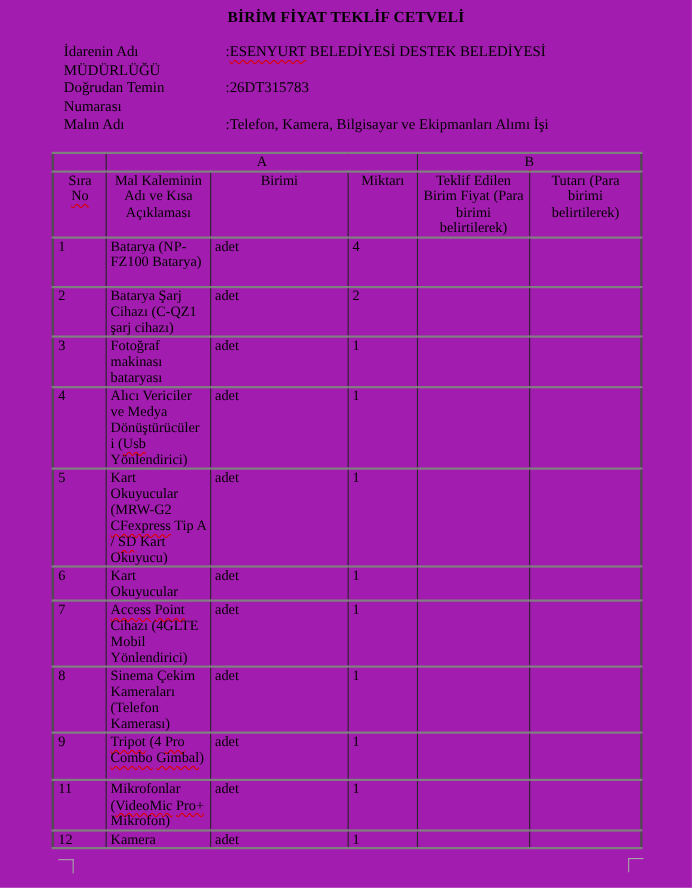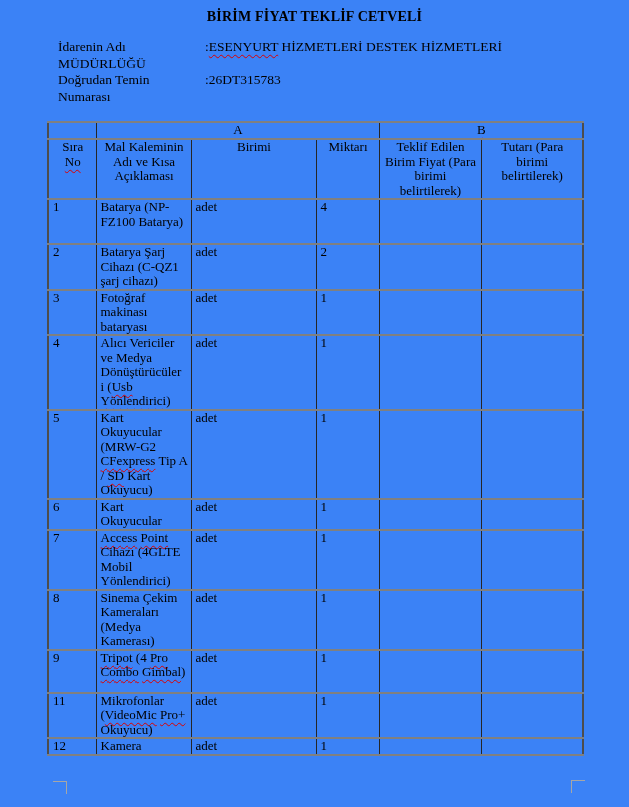--- a/index.html
+++ b/index.html
@@ -1,21 +1,21 @@
 <!DOCTYPE html>
 <html><head>
 <meta charset="utf-8">
 <style>
   html,body{margin:0;padding:0;}
   body{
     width:629px;height:807px;background:#ffffff;color:#000;
     font-family:"Liberation Serif","DejaVu Serif",serif;
     -webkit-font-smoothing:antialiased;
   }
-  .page{position:relative;width:629px;height:807px;background:#3b82f6;overflow:hidden;}
+  .page{position:relative;width:629px;height:807px;background:#a21caf;overflow:hidden;}
   .title{
     padding-top:9px;text-align:center;font-weight:bold;font-size:14px;
     letter-spacing:.2px;
   }
   .info{margin:14px 0 0 58px;font-size:13.5px;line-height:16.5px;width:525px;}
   .info .ilabel{display:inline-block;width:147px;vertical-align:top;}
   table.offer{
     border-collapse:collapse;table-layout:fixed;width:535px;
     margin:16px 0 0 47px;font-size:13px;border:2px solid #4d4d4d;
   }
@@ -41,23 +41,24 @@
   .crop-right{left:571px;top:780px;border-top:1px solid #a6a6a6;border-left:1px solid #a6a6a6;}
 </style>
 </head>
 <body>
 
 <div class="page">
 
   <div class="title">BİRİM FİYAT TEKLİF CETVELİ</div>
 
   <div class="info" id="info">
-      <div><span class="ilabel">İdarenin Adı</span><span><span>:</span><span class="sp" style="text-decoration-color: rgb(221, 0, 0);">ESENYURT</span><span> HİZMETLERİ DESTEK HİZMETLERİ</span></span></div>
+      <div><span class="ilabel">İdarenin Adı</span><span><span>:</span><span class="sp" style="text-decoration-color: rgb(221, 0, 0);">ESENYURT</span><span> BELEDİYESİ DESTEK BELEDİYESİ</span></span></div>
       <div><span>MÜDÜRLÜĞÜ</span></div>
       <div><span class="ilabel">Doğrudan Temin Numarası</span><span><span>:26DT315783</span></span></div>
+      <div><span class="ilabel">Malın Adı</span><span><span>:Telefon, Kamera, Bilgisayar ve Ekipmanları Alımı İşi</span></span></div>
     </div>
 
   <table class="offer">
     <colgroup>
       <col style="width:48px">
         <col style="width:95px">
         <col style="width:125px">
       <col style="width:63px">
         <col style="width:102px">
         <col style="width:102px">
@@ -129,37 +130,37 @@
         <tr style="height: 59px;">
           <td>7</td>
           <td><span class="sp" style="text-decoration-color: rgb(221, 0, 0);">Access</span><span> </span><span class="sp" style="text-decoration-color: rgb(221, 0, 0);">Point</span><span> Cihazı (4GLTE Mobil Yönlendirici)</span></td>
           <td>adet</td>
           <td>1</td>
           <td></td>
           <td></td>
         </tr>
         <tr style="height: 58px;">
           <td>8</td>
-          <td><span>Sinema Çekim Kameraları (Medya Kamerası)</span></td>
+          <td><span>Sinema Çekim Kameraları (Telefon Kamerası)</span></td>
           <td>adet</td>
           <td>1</td>
           <td></td>
           <td></td>
         </tr>
         <tr style="height: 43px;">
           <td>9</td>
           <td><span class="sp" style="text-decoration-color: rgb(221, 0, 0);">Tripot</span><span> (4 </span><span class="sp" style="text-decoration-color: rgb(221, 0, 0);">Pro</span><span> </span><span class="sp" style="text-decoration-color: rgb(221, 0, 0);">Combo</span><span> </span><span class="sp" style="text-decoration-color: rgb(221, 0, 0);">Gimbal</span><span>)</span></td>
           <td>adet</td>
           <td>1</td>
           <td></td>
           <td></td>
         </tr>
         <tr style="height: 40px;">
           <td>11</td>
-          <td><span>Mikrofonlar (</span><span class="sp" style="text-decoration-color: rgb(221, 0, 0);">VideoMic</span><span> </span><span class="sp" style="text-decoration-color: rgb(221, 0, 0);">Pro+</span><span> Okuyucu)</span></td>
+          <td><span>Mikrofonlar (</span><span class="sp" style="text-decoration-color: rgb(221, 0, 0);">VideoMic</span><span> </span><span class="sp" style="text-decoration-color: rgb(221, 0, 0);">Pro+</span><span> Mikrofon)</span></td>
           <td>adet</td>
           <td>1</td>
           <td></td>
           <td></td>
         </tr>
         <tr style="height: 15px;">
           <td>12</td>
           <td><span>Kamera</span></td>
           <td>adet</td>
           <td>1</td>

